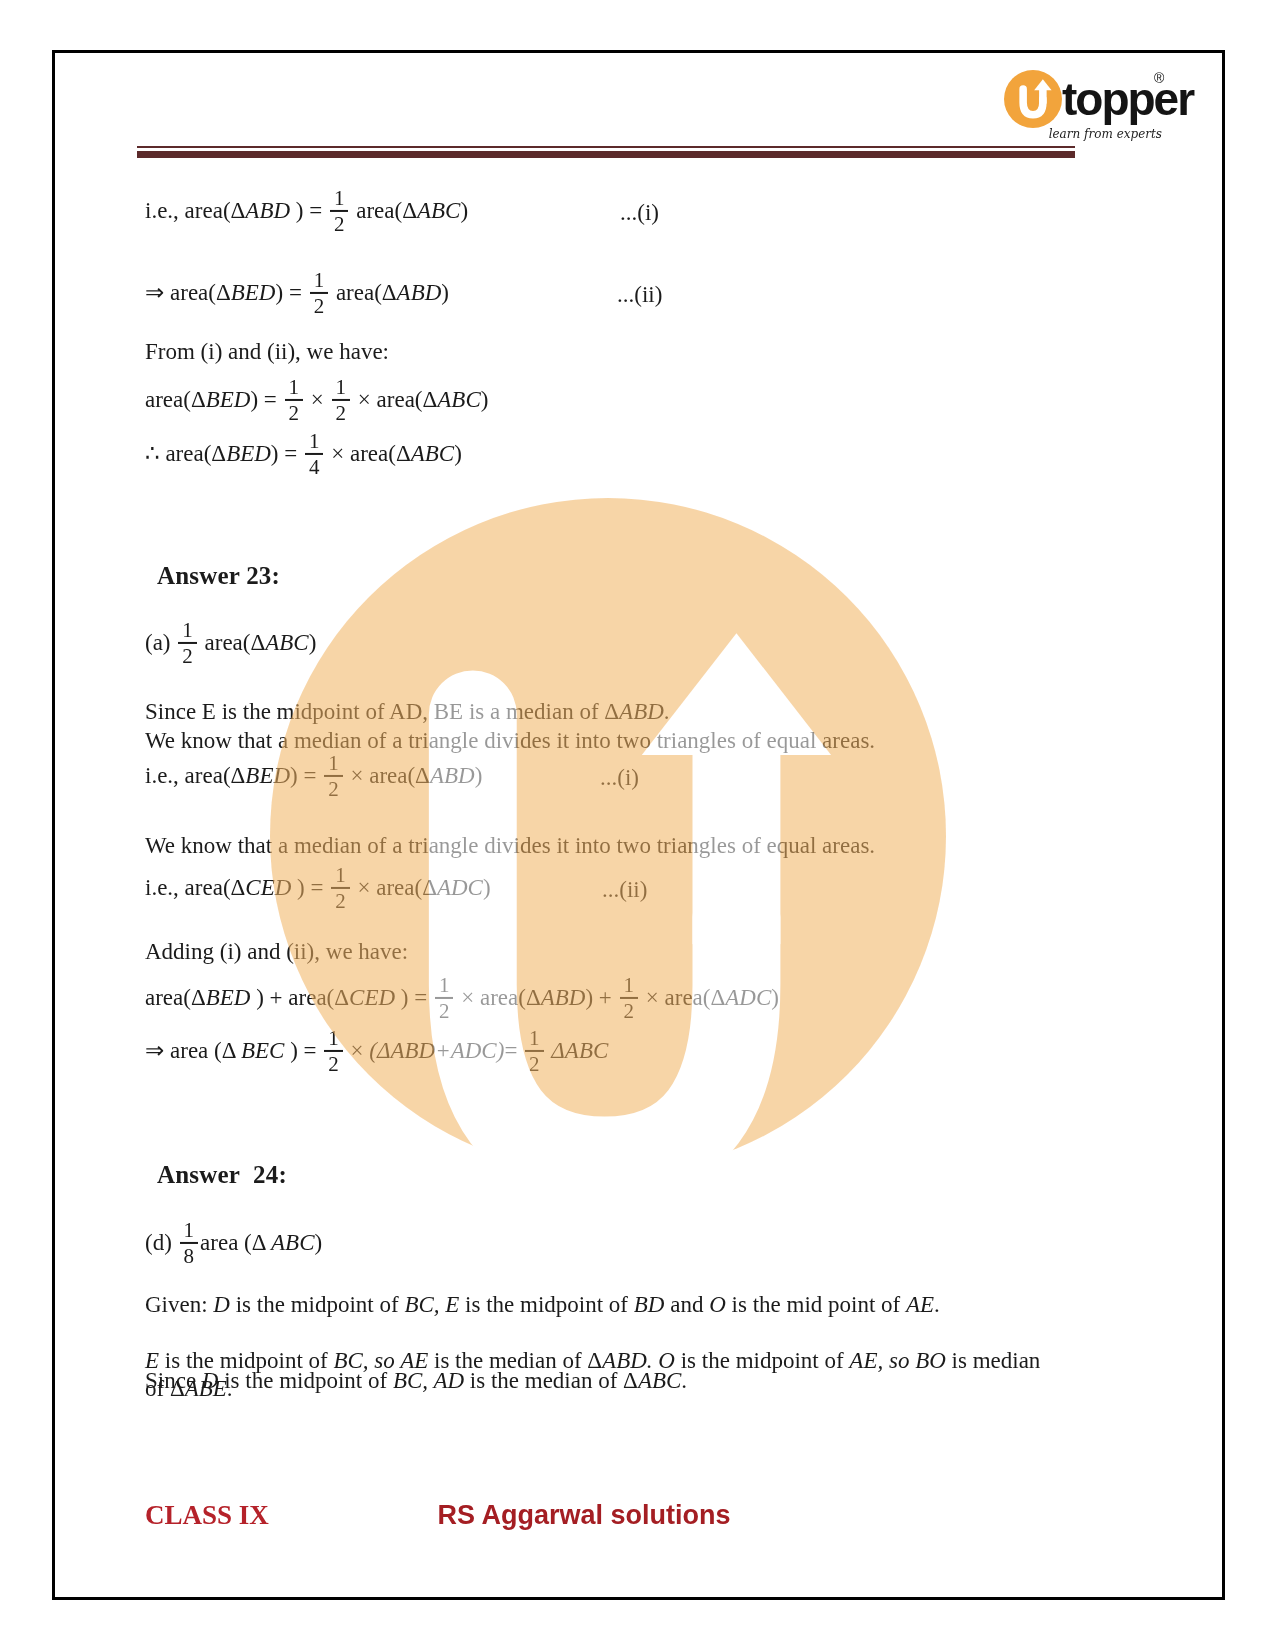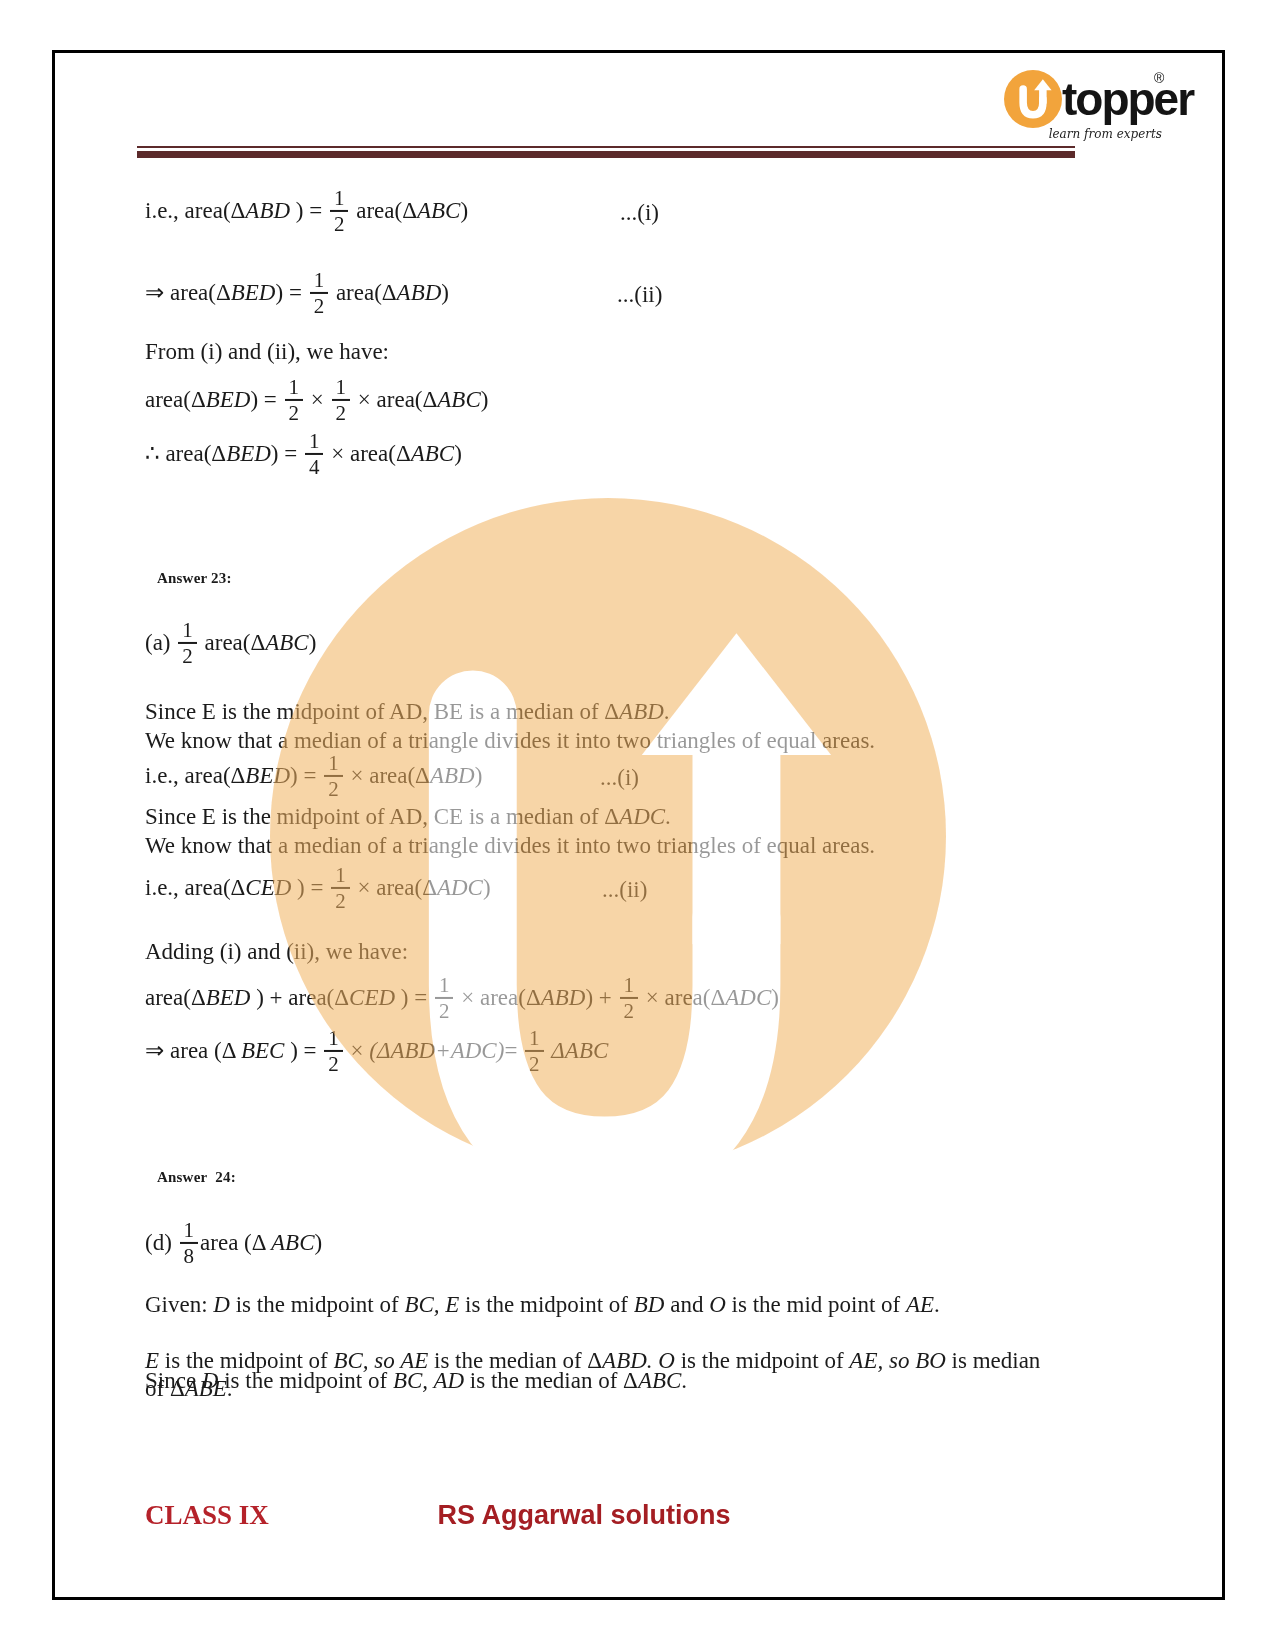--- a/index.html
+++ b/index.html
@@ -28,21 +28,21 @@
   
   .watermark{position:absolute;left:270px;top:498px;width:676px;height:676px;opacity:0.55;z-index:5;pointer-events:none;}
   
   .content{position:absolute;left:0;top:0;width:1185px;height:1650px;z-index:2;}
   .cline{
     position:absolute;transform:translateY(-50%);white-space:nowrap;
     font-size:23px;color:#1b1b1b;
   }
   .cline .rm{font-style:normal;}
   .cline .it{font-style:italic;}
-  .cline .bd{font-weight:bold;font-size:15px;letter-spacing:0.2px;}
+  .cline .bd{font-weight:bold;font-size:25px;letter-spacing:0.2px;}
   .frac{
     display:inline-block;vertical-align:middle;text-align:center;
     font-size:21px;line-height:1.05;margin:0 2px;transform:translateY(-2px);
   }
   .frac .num{display:block;padding:0 4px 1px;border-bottom:2px solid #1b1b1b;}
   .frac .den{display:block;padding-top:1px;}
   .note{position:absolute;top:50%;transform:translateY(-50%);font-size:23px;}
   
   .footer-left{
     position:absolute;left:145px;top:1500px;
@@ -75,21 +75,20 @@
     <div class="cline" style="top: 213px; left: 145px;"><span class="rm">i.e., area(Δ</span><span class="it">ABD</span><span class="rm"> ) = </span><span class="frac"><span class="num">1</span><span class="den">2</span></span><span class="rm"> area(Δ</span><span class="it">ABC</span><span class="rm">)</span><span class="note" style="left: 475px;">...(i)</span></div>
     <div class="cline" style="top: 295px; left: 145px;"><span class="rm">⇒ area(Δ</span><span class="it">BED</span><span class="rm">) = </span><span class="frac"><span class="num">1</span><span class="den">2</span></span><span class="rm"> area(Δ</span><span class="it">ABD</span><span class="rm">)</span><span class="note" style="left: 472px;">...(ii)</span></div>
     <div class="cline" style="top: 352px; left: 145px;"><span class="rm">From (i) and (ii), we have:</span></div>
     <div class="cline" style="top: 402px; left: 145px;"><span class="rm">area(Δ</span><span class="it">BED</span><span class="rm">) = </span><span class="frac"><span class="num">1</span><span class="den">2</span></span><span class="rm"> × </span><span class="frac"><span class="num">1</span><span class="den">2</span></span><span class="rm"> × area(Δ</span><span class="it">ABC</span><span class="rm">)</span></div>
     <div class="cline" style="top: 456px; left: 145px;"><span class="rm">∴ area(Δ</span><span class="it">BED</span><span class="rm">) = </span><span class="frac"><span class="num">1</span><span class="den">4</span></span><span class="rm"> × area(Δ</span><span class="it">ABC</span><span class="rm">)</span></div>
     <div class="cline" style="top: 576px; left: 157px;"><span class="bd">Answer 23:</span></div>
     <div class="cline" style="top: 645px; left: 145px;"><span class="rm">(a) </span><span class="frac"><span class="num">1</span><span class="den">2</span></span><span class="rm"> area(Δ</span><span class="it">ABC</span><span class="rm">)</span></div>
     <div class="cline" style="top: 712px; left: 145px;"><span class="rm">Since E is the midpoint of AD, BE is a median of Δ</span><span class="it">ABD</span><span class="rm">.</span></div>
     <div class="cline" style="top: 741px; left: 145px;"><span class="rm">We know that a median of a triangle divides it into two triangles of equal areas.</span></div>
     <div class="cline" style="top: 778px; left: 145px;"><span class="rm">i.e., area(Δ</span><span class="it">BED</span><span class="rm">) = </span><span class="frac"><span class="num">1</span><span class="den">2</span></span><span class="rm"> × area(Δ</span><span class="it">ABD</span><span class="rm">)</span><span class="note" style="left: 455px;">...(i)</span></div>
-    <div class="cline" style="top: 817px; left: 145px;"><span class="rm">Since E is the midpoint of AD, CE is a median of Δ</span><span class="it">ADC</span><span class="rm">.</span></div>
     <div class="cline" style="top: 846px; left: 145px;"><span class="rm">We know that a median of a triangle divides it into two triangles of equal areas.</span></div>
     <div class="cline" style="top: 890px; left: 145px;"><span class="rm">i.e., area(Δ</span><span class="it">CED</span><span class="rm"> ) = </span><span class="frac"><span class="num">1</span><span class="den">2</span></span><span class="rm"> × area(Δ</span><span class="it">ADC</span><span class="rm">)</span><span class="note" style="left: 457px;">...(ii)</span></div>
     <div class="cline" style="top: 952px; left: 145px;"><span class="rm">Adding (i) and (ii), we have:</span></div>
     <div class="cline" style="top: 1000px; left: 145px;"><span class="rm">area(Δ</span><span class="it">BED</span><span class="rm"> ) + area(Δ</span><span class="it">CED</span><span class="rm"> ) = </span><span class="frac"><span class="num">1</span><span class="den">2</span></span><span class="rm"> × area(Δ</span><span class="it">ABD</span><span class="rm">) + </span><span class="frac"><span class="num">1</span><span class="den">2</span></span><span class="rm"> × area(Δ</span><span class="it">ADC</span><span class="rm">)</span></div>
     <div class="cline" style="top: 1053px; left: 145px;"><span class="rm">⇒ area (Δ </span><span class="it">BEC</span><span class="rm"> ) = </span><span class="frac"><span class="num">1</span><span class="den">2</span></span><span class="rm"> × </span><span class="it">(ΔABD+ADC)</span><span class="rm">= </span><span class="frac"><span class="num">1</span><span class="den">2</span></span><span class="rm"> </span><span class="it">ΔABC</span></div>
     <div class="cline" style="top: 1175px; left: 157px;"><span class="bd">Answer&nbsp; 24:</span></div>
     <div class="cline" style="top: 1245px; left: 145px;"><span class="rm">(d) </span><span class="frac"><span class="num">1</span><span class="den">8</span></span><span class="rm">area (Δ </span><span class="it">ABC</span><span class="rm">)</span></div>
     <div class="cline" style="top: 1305px; left: 145px;"><span class="rm">Given: </span><span class="it">D</span><span class="rm"> is the midpoint of </span><span class="it">BC, E</span><span class="rm"> is the midpoint of </span><span class="it">BD</span><span class="rm"> and </span><span class="it">O</span><span class="rm"> is the mid point of </span><span class="it">AE</span><span class="rm">.</span></div>
     <div class="cline" style="top: 1333px; left: 145px; margin-top: 48px;"><span class="rm">Since </span><span class="it">D</span><span class="rm"> is the midpoint of </span><span class="it">BC, AD</span><span class="rm"> is the median of Δ</span><span class="it">ABC</span><span class="rm">.</span></div>
     <div class="cline" style="top: 1361px; left: 145px;"><span class="it">E</span><span class="rm"> is the midpoint of </span><span class="it">BC, so AE</span><span class="rm"> is the median of Δ</span><span class="it">ABD. O</span><span class="rm"> is the midpoint of </span><span class="it">AE, so BO</span><span class="rm"> is median</span></div>

